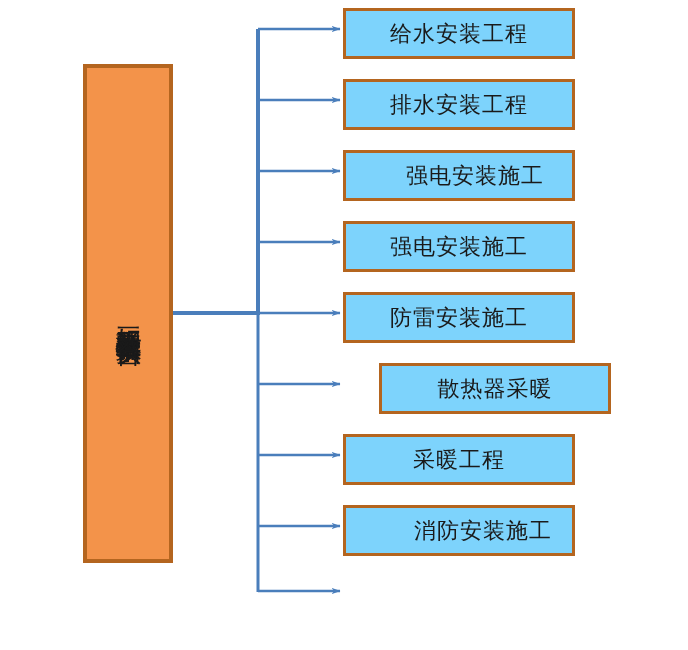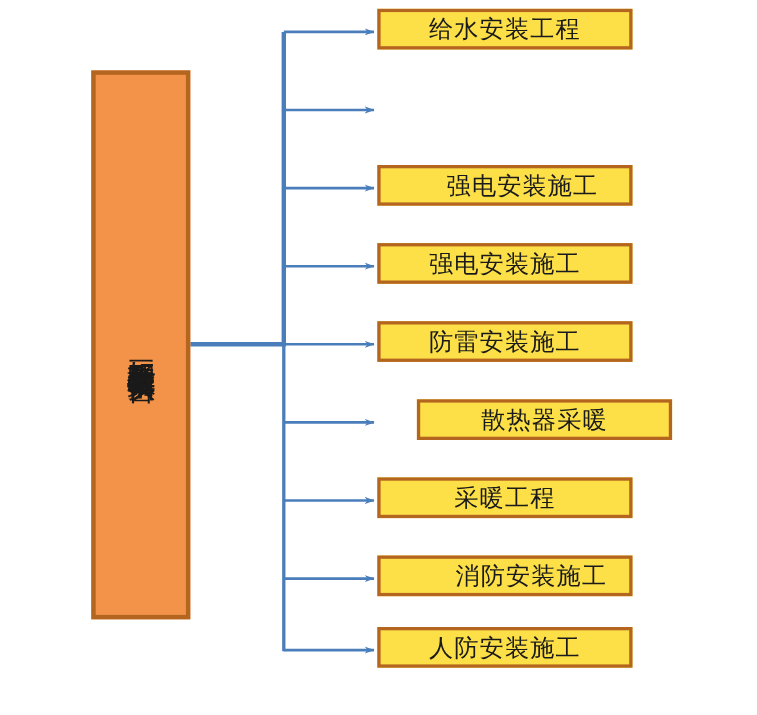--- a/index.html
+++ b/index.html
@@ -52,23 +52,23 @@
     font-family: "Liberation Serif", "DejaVu Serif", serif;
     white-space: nowrap;
     transform: rotate(0deg);
   }
 
   
   .child-node {
     position: absolute;
     left: 343px;
     width: 232px;
-    height: 37px;
+    height: 51px;
     box-sizing: border-box;
-    background: #fde047;
+    background: #7dd3fc;
     border: 3px solid #b4651f;
     display: flex;
     align-items: center;
     justify-content: center;
   }
   .child-node-label {
     font-size: 22px;
     line-height: 1;
     letter-spacing: 1px;
     color: #1a1a1a;
@@ -105,35 +105,35 @@
     <line x1="258" y1="591" x2="340" y2="591" stroke="#4a7ebb" stroke-width="2.4" marker-end="url(#arrowhead)"></line>
   </svg>
 
   <div class="root-node">
     <span class="root-node-label">三好安装工程仿真教学实训平台</span>
   </div>
 
   <div class="child-node" style="top:8px;">
     <span class="child-node-label">给水安装工程</span>
   </div>
+  <div class="child-node" style="top:79px;">
+    <span class="child-node-label">排水安装工程</span>
+  </div>
   <div class="child-node" style="top:150px;padding-left:32px;">
     <span class="child-node-label">强电安装施工</span>
   </div>
   <div class="child-node" style="top:221px;">
     <span class="child-node-label">强电安装施工</span>
   </div>
   <div class="child-node" style="top:292px;">
     <span class="child-node-label">防雷安装施工</span>
   </div>
   <div class="child-node" style="top:363px;margin-left:36px;">
     <span class="child-node-label">散热器采暖</span>
   </div>
   <div class="child-node" style="top:434px;">
     <span class="child-node-label">采暖工程</span>
   </div>
   <div class="child-node" style="top:505px;padding-left:48px;">
     <span class="child-node-label">消防安装施工</span>
   </div>
-  <div class="child-node" style="top:570px;">
-    <span class="child-node-label">人防安装施工</span>
-  </div>
 
 </div>
 
 </body></html>

